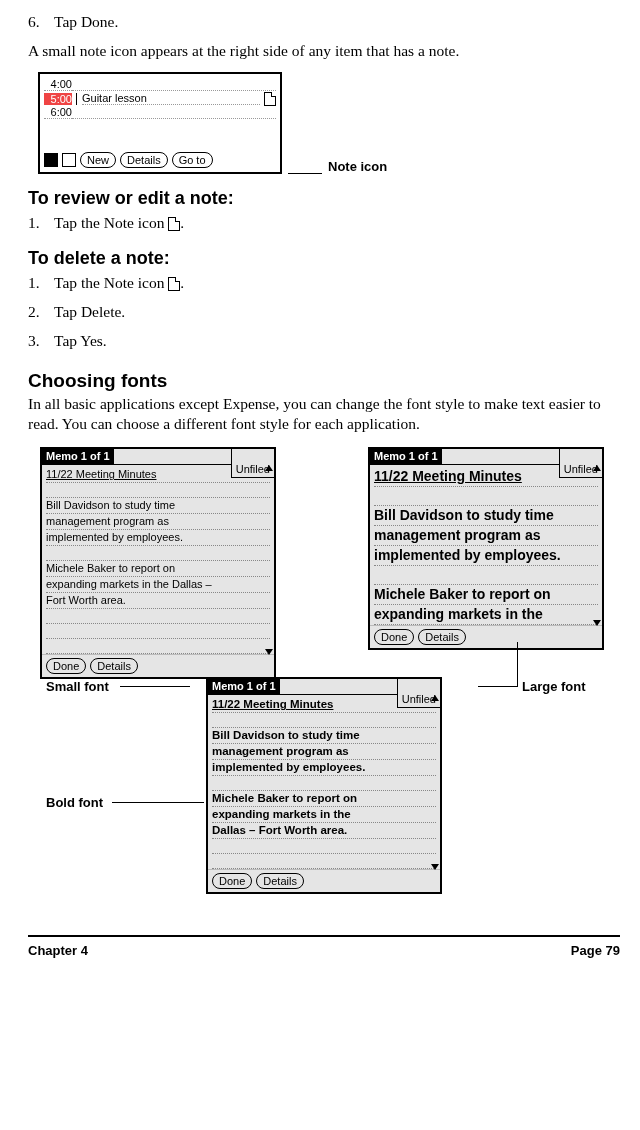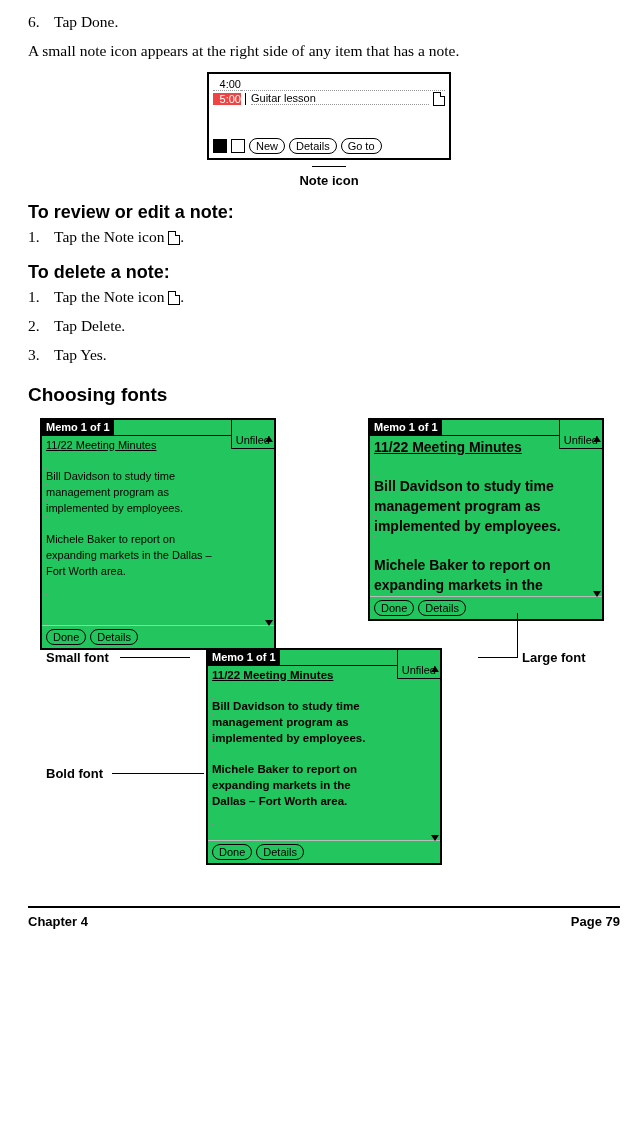--- a/index.html
+++ b/index.html
@@ -32,21 +32,21 @@
     font-size: 19px;
     margin-top: 18px;
     margin-bottom: 2px;
   }
   .callout-label {
     font-family: Verdana, Arial, sans-serif;
     font-weight: bold;
     font-size: 13px;
   }
   
-  .note-figure-row { display: flex; align-items: center; gap: 6px; margin: 10px 0 6px 10px; flex-direction: column; }
+  .note-figure-row { display: flex; align-items: flex-end; gap: 6px; margin: 10px 0 6px 10px; }
   .palm-daybook {
     border: 2px solid #000;
     width: 240px;
     background: #fff;
     font-family: Arial, sans-serif;
     font-size: 11px;
     padding: 4px 0 4px 0;
   }
   .day-row { display: flex; align-items: center; height: 14px; padding: 0 4px; }
   .day-time { width: 28px; text-align: right; border-bottom: 1px dotted #999; }
@@ -62,21 +62,21 @@
     display:inline-block; width:10px; height:12px; border:1px solid #000;
     position:relative; vertical-align:middle;
   }
   .note-glyph::after{
     content:''; position:absolute; right:-1px; top:-1px; width:4px; height:4px;
     border-left:1px solid #000; border-bottom:1px solid #000; background:#fff;
   }
   .leadline { height:1px; background:#000; width:34px; }
   
   .memo {
-    border:2px solid #000; background:#22c55e; font-family: Arial, sans-serif;
+    border:2px solid #000; background:#e5e5e5; font-family: Arial, sans-serif;
     width: 236px; position:relative; box-sizing:border-box;
   }
   .memo-title { display:flex; height:16px; }
   .memo-title .black { background:#000; color:#fff; font-size:11px; font-weight:bold; padding:1px 4px; flex:0 0 auto;}
   .memo-title .mid { flex:1; border-bottom:1px solid #000;}
   .memo-title .cat { font-size:11px; padding:14px 4px; border-bottom:1px solid #000; border-left:1px solid #000;}
   .memo-body {
     padding: 2px 4px 0 4px; min-height:150px;
   }
   .memo-line { border-bottom:1px dotted #888; font-size:11px; line-height:15px; white-space:nowrap; overflow:hidden;}
@@ -122,20 +122,24 @@
         <div class="day-line"></div>
       </div>
       <div class="day-row selected">
         <div class="day-time">5:00</div>
         <div class="day-sep"></div>
         <div class="day-line">
             <span>Guitar lesson</span>
           </div>
         <span class="note-glyph" style="margin-left:4px;"></span>
       </div>
+      <div class="day-row">
+        <div class="day-time">6:00</div>
+        <div class="day-line"></div>
+      </div>
       <div class="day-toolbar">
         <span class="tiny-icon" style="background:#000"></span>
         <span class="tiny-icon"></span>
         <span class="pbutton">New</span>
         <span class="pbutton">Details</span>
         <span class="pbutton">Go to</span>
       </div>
     </div>
     <div class="leadline"></div>
     <div class="callout-label">Note icon</div>
@@ -159,20 +163,21 @@
   <div class="step body-text">
     <div class="num">2.</div>
     <div>Tap Delete.</div>
   </div>
   <div class="step body-text">
     <div class="num">3.</div>
     <div>Tap Yes.</div>
   </div>
 
   <div class="h2">Choosing fonts</div>
+  <div class="body-text" style="margin-bottom:6px">In all basic applications except Expense, you can change the font style to make text easier to read. You can choose a different font style for each application.</div>
 
   <div class="font-gallery">
 
     <div class="memo small pos-small">
       <div class="memo-title">
         <div class="black">Memo 1 of 1</div>
         <div class="mid"></div>
         <div class="cat">Unfiled</div>
       </div>
       <div class="memo-body">

